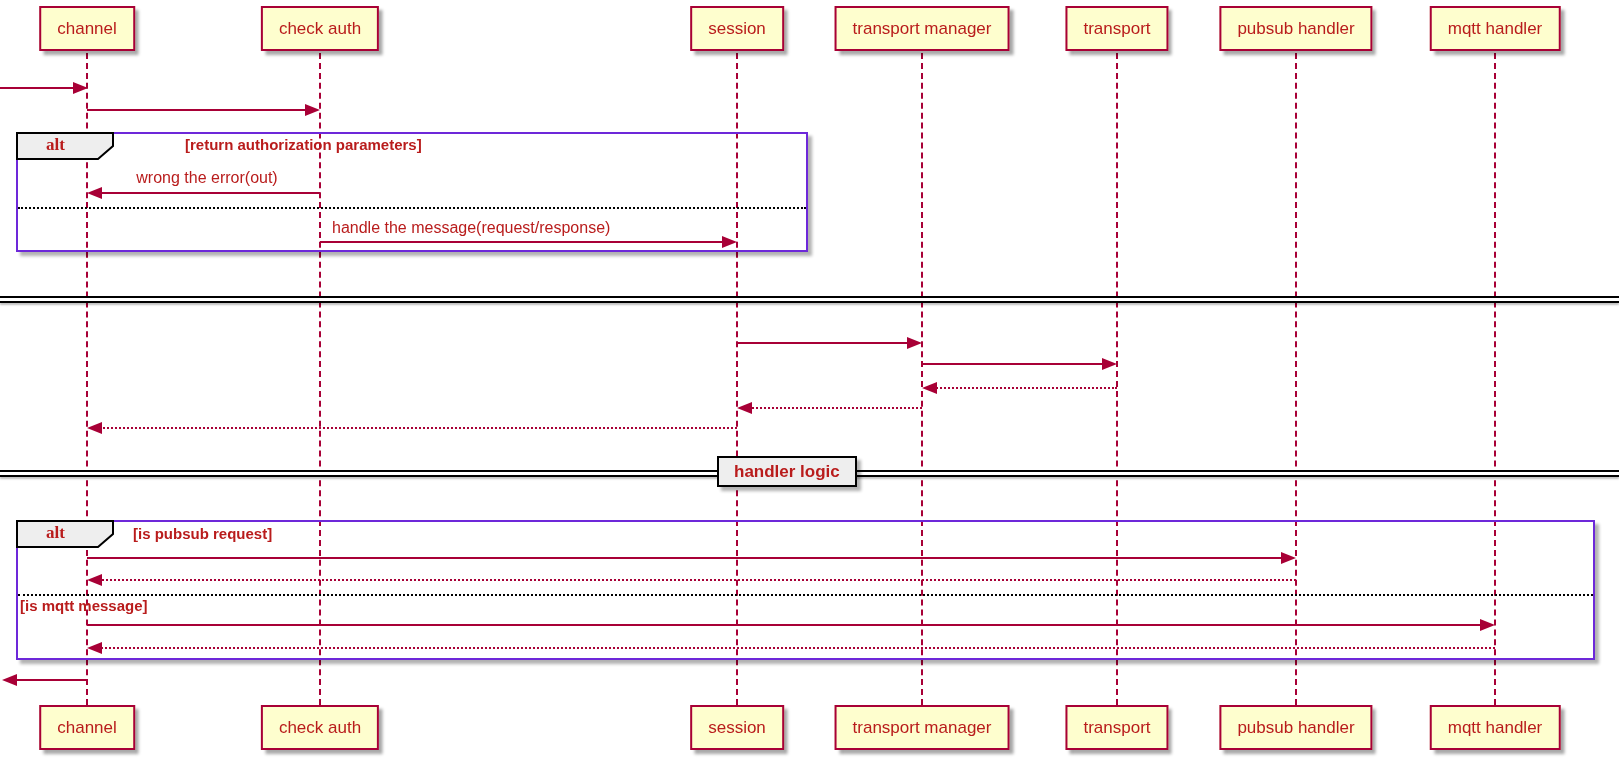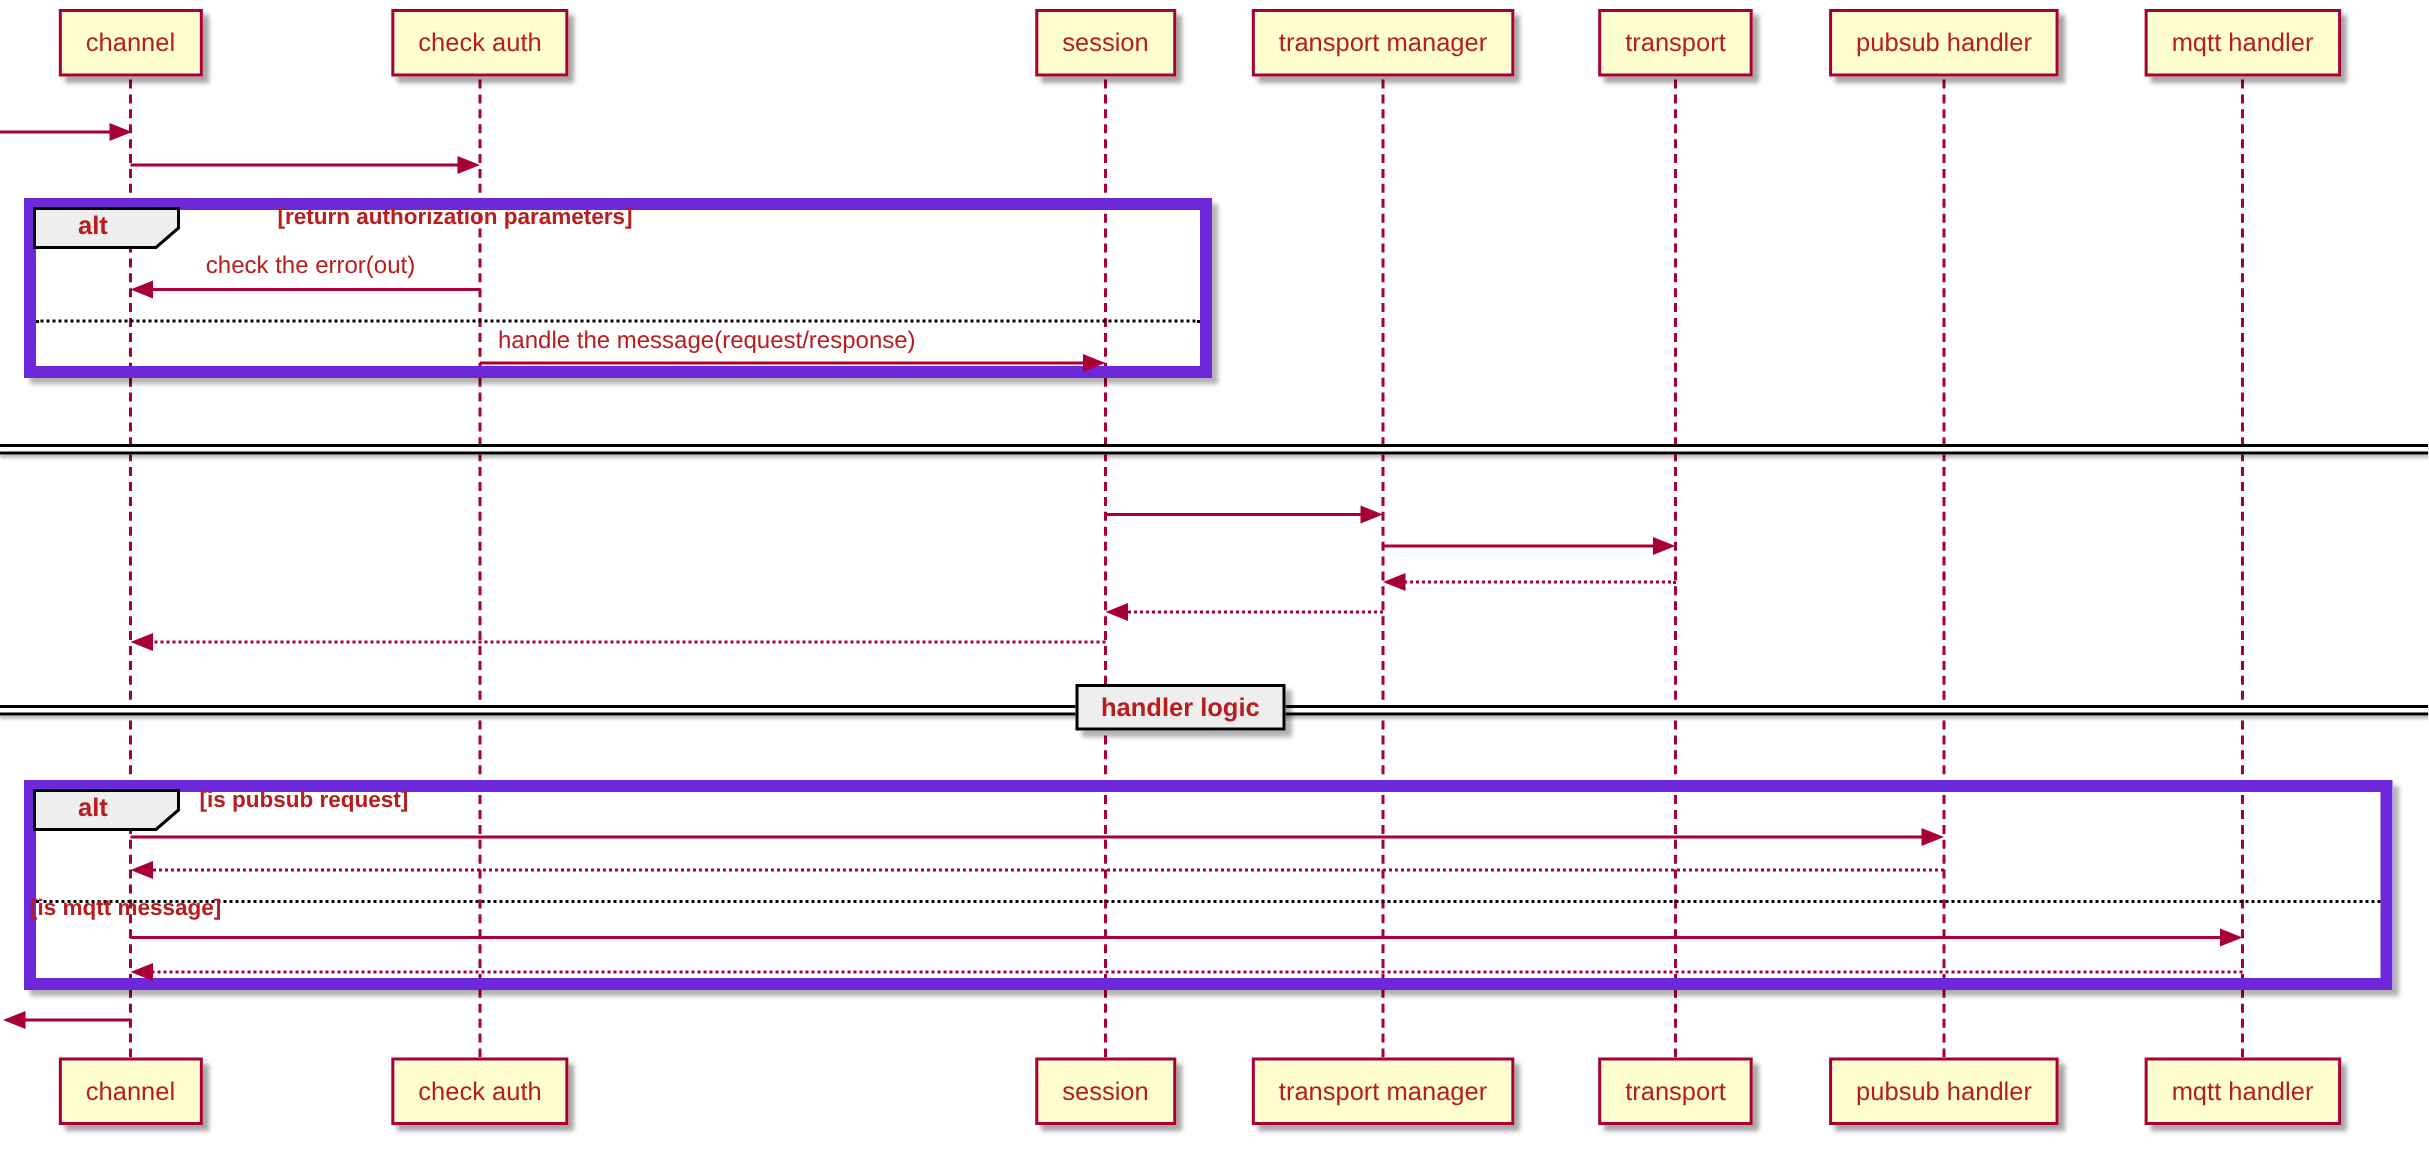--- a/index.html
+++ b/index.html
@@ -22,22 +22,22 @@
   }
   .msg-line { position:absolute; height:0; border-top:2px solid var(--accent); z-index:3; }
   .msg-line.dotted { border-top-style:dotted; }
   .head { position:absolute; width:0; height:0;
     border-top:6px solid transparent; border-bottom:6px solid transparent; z-index:3; }
   .head.right { border-left:15px solid var(--accent); }
   .head.left  { border-right:15px solid var(--accent); }
   .msg-label { position:absolute; font-size:16px; white-space:nowrap; z-index:3; }
   .guard { position:absolute; font-weight:bold; font-size:15px; white-space:nowrap; z-index:3; }
   .frame {
-    position:absolute; border:8px solid #6d28d9; box-sizing:border-box;
-    box-shadow:4px 4px 3px rgba(0,0,0,0.3); z-index:1;
+    position:absolute; border:2px solid #6d28d9; box-sizing:border-box;
+    box-shadow:4px 4px 3px rgba(0,0,0,0.3); z-index:1;font-family:Liberation Serif, serif;
   }
   .frame-tag { position:absolute; top:-2px; left:-2px; width:99px; height:28px; z-index:2; }
   .frame-tag svg { display:block; }
   .frame-tag .op { position:absolute; top:3px; left:30px; font-weight:bold; font-size:17px; }
   .frame-else { position:absolute; left:0; right:0; height:0; border-top:2px dotted #000; }
   .divider-line {
     position:absolute; left:0; width:1619px; height:3px; background:#fff;
     border-top:2px solid #000; border-bottom:2px solid #000;
     box-shadow:0 2px 2px rgba(0,0,0,0.25); z-index:2;
   }
@@ -78,21 +78,21 @@
     <div class="frame-tag">
       <svg width="99" height="28">
         <path d="M1,1 H97 V14 L82,27 H1 Z" fill="#EEEEEE" stroke="#000000" stroke-width="2"></path>
       </svg>
       <span class="op">alt</span>
     </div>
     <div class="frame-else" style="top:73px"></div>
   </div>
   <div class="guard" style="left:185px;top:136px">[return authorization parameters]</div>
 
-  <div class="msg-label" style="left:207px;top:169px;transform:translateX(-50%)">check the error(out)</div>
+  <div class="msg-label" style="left:207px;top:169px;transform:translateX(-50%)">wrong the error(out)</div>
   <div class="msg-line" style="left:98px;top:192px;width:222px"></div>
   <div class="head left" style="left:87px;top:187px"></div>
 
   <div class="msg-label" style="left:332px;top:219px">handle the message(request/response)</div>
   <div class="msg-line" style="left:320px;top:241px;width:403px"></div>
   <div class="head right" style="left:722px;top:236px"></div>
 
   <div class="divider-line" style="top:296px"></div>
 
   <div class="msg-line" style="left:737px;top:342px;width:171px"></div>

